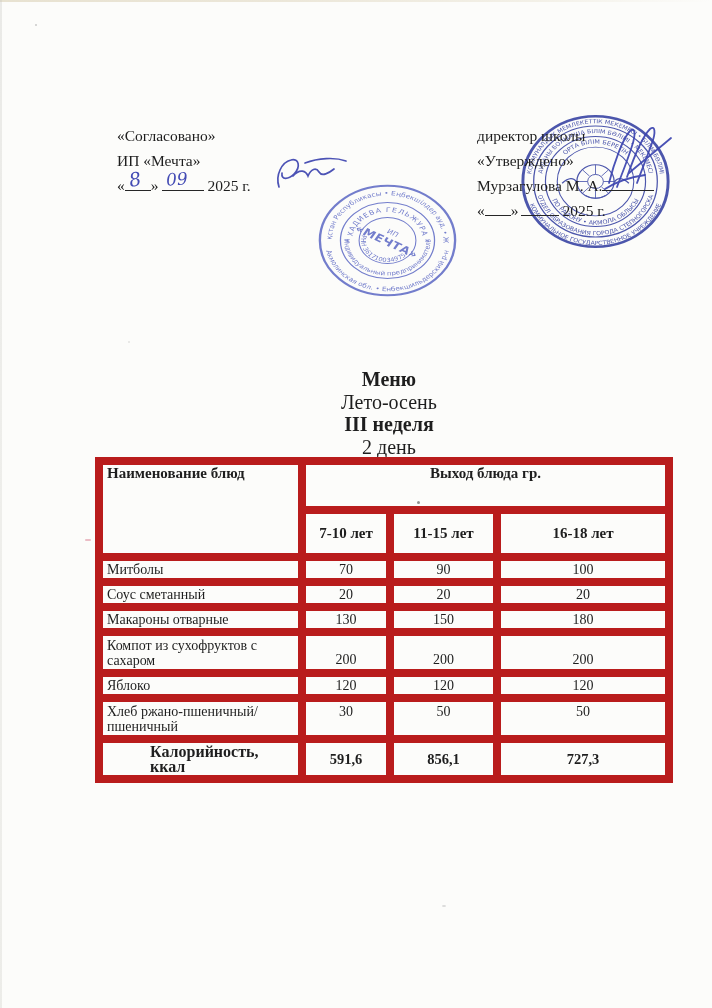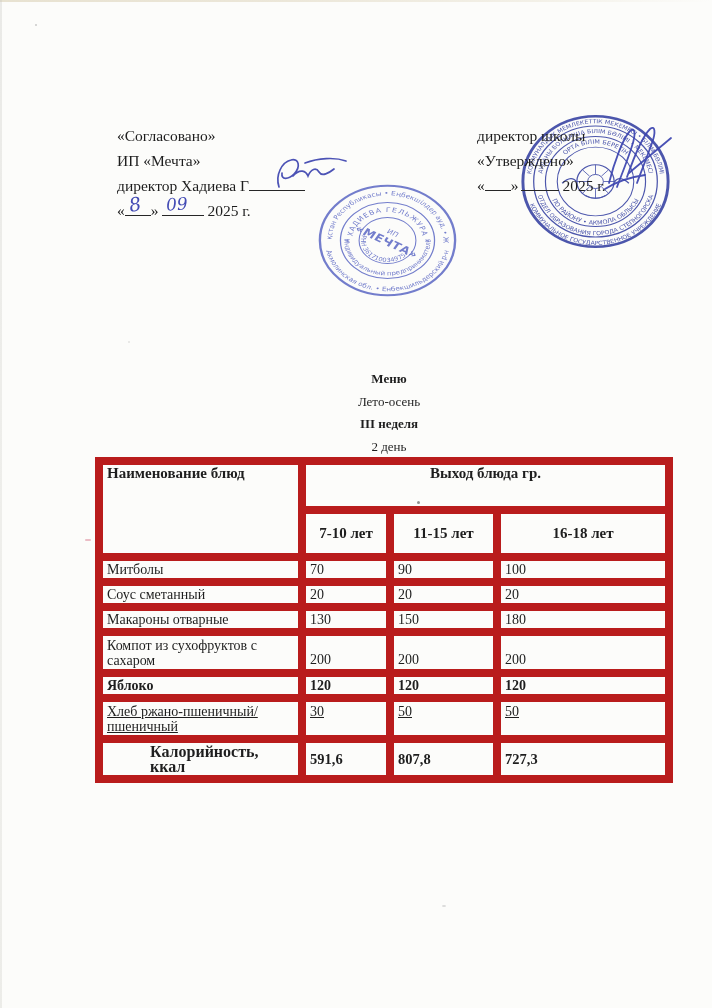--- a/index.html
+++ b/index.html
@@ -27,32 +27,32 @@
   .hand-month{font-size:17px;transform:rotate(-4deg);}
   
   .stamp{position:absolute;z-index:2;}
   .stamp-left{left:314px;top:181px;width:147px;height:119px;}
   .stamp-right{left:517px;top:111px;width:157px;height:141px;}
   .sig{position:absolute;z-index:6;}
   .sig-left{left:271px;top:155px;width:88px;height:40px;}
   .sig-right{left:597px;top:123px;width:78px;height:75px;}
   
   .title-block{position:absolute;left:239px;top:368px;width:300px;text-align:center;
-    font-size:13px;line-height:22.5px;z-index:5;}
+    font-size:20px;line-height:22.5px;z-index:5;}
   .bold{font-weight:bold;}
   
   .menu-table-wrap{position:absolute;left:95px;top:457px;z-index:5;}
   table.menu{border-collapse:collapse;table-layout:fixed;width:570px;
     font-size:14px;line-height:15px;}
   table.menu td,table.menu th{border:8px solid #b91c1c;padding:1px 4px;overflow:hidden;}
   th.name-head{width:203px;text-align:left;vertical-align:top;font-size:15px;padding:4px 6px;}
   th.group-head{text-align:center;vertical-align:top;font-size:15px;padding-top:4px;height:39px;}
   th.age-head{text-align:center;vertical-align:middle;font-size:15px;height:37px;}
   td.name{text-align:left;padding-left:6px;vertical-align:middle;}
-  td.num{vertical-align:middle;}
+  td.num{text-align:center;vertical-align:middle;}
   tr.tall-bottom td.name{vertical-align:top;padding-top:2px;}
   tr.tall-bottom td.num{vertical-align:bottom;padding-bottom:2px;}
   tr.tall-top td{vertical-align:top;padding-top:2px;}
   tr.footer td.name{font-weight:bold;font-size:16px;vertical-align:middle;padding-left:47px;}
   tr.footer td.num{font-weight:bold;font-size:14.5px;vertical-align:middle;}
   .stamp text, .stamp textPath{font-family:"DejaVu Sans",sans-serif;}
 </style>
 </head>
 <body>
 
@@ -63,30 +63,30 @@
   <div class="speck" style="left:417px;top:501px;width:3px;height:3px;background:#555;opacity:.65;"></div>
   <div class="speck" style="left:85px;top:539px;width:6px;height:2px;background:#dd8899;opacity:.55;border-radius:2px;"></div>
   <div class="speck" style="left:35px;top:24px;width:2px;height:2px;background:#999;opacity:.5;"></div>
   <div class="speck" style="left:442px;top:905px;width:4px;height:2px;background:#aaa;opacity:.4;"></div>
   <div class="speck" style="left:128px;top:341px;width:2px;height:2px;background:#bbb;opacity:.4;"></div>
 
   <div class="approve approve-left">
     <div>«Согласовано»</div>
     <div>ИП «Мечта»</div>
     <div>
-      <span>директор Хадиева Г</span><span class="blank" style="width:56px;"></span>
-    </div>
-    <div>
       <span>«</span><span class="blank" style="width:26px;"><span class="hand hand-day">8</span></span><span>»</span><span class="blank" style="width:42px;margin-left:3px;"><span class="hand hand-month">09</span></span>&nbsp;<span>2025 г.</span>
     </div>
   </div>
 
   <div class="approve approve-right">
     <div>директор школы</div>
     <div>«Утверждено»</div>
+    <div>
+      <span>Мурзагулова М. А.</span><span class="blank" style="width:52px;"></span>
+    </div>
     <div>
       <span>«</span><span class="blank" style="width:26px;"></span><span>»</span><span class="blank" style="width:38px;margin-left:2px;"></span>&nbsp;<span>2025 г.</span>
     </div>
   </div>
 
   <svg class="stamp stamp-left" viewBox="0 0 150 150" preserveAspectRatio="none" xmlns="http://www.w3.org/2000/svg" xmlns:xlink="http://www.w3.org/1999/xlink" opacity="0.85">
     <defs>
       <path id="lt-outer-top" d="M 18,75 A 57,57 0 0 1 132,75"></path>
       <path id="lt-outer-bot" d="M 11,75 A 64,64 0 0 0 139,75"></path>
       <path id="lt-mid-top" d="M 39,75 A 36,36 0 0 1 111,75"></path>
@@ -226,35 +226,35 @@
           <td class="num">130</td>
           <td class="num">150</td>
           <td class="num">180</td>
         </tr>
         <tr class="tall-bottom" style="height:30px;">
           <td class="name">Компот из сухофруктов с сахаром</td>
           <td class="num">200</td>
           <td class="num">200</td>
           <td class="num">200</td>
         </tr>
-        <tr style="height:17px;font-weight:bold;">
+        <tr style="height:17px;">
           <td class="name">Яблоко</td>
           <td class="num">120</td>
           <td class="num">120</td>
           <td class="num">120</td>
         </tr>
-        <tr class="tall-top" style="height:33px;text-decoration:underline;">
+        <tr class="tall-top" style="height:33px;">
           <td class="name">Хлеб ржано-пшеничный/пшеничный</td>
           <td class="num">30</td>
           <td class="num">50</td>
           <td class="num">50</td>
         </tr>
         <tr class="footer" style="height:20px;">
           <td class="name">Калорийность, ккал</td>
           <td class="num">591,6</td>
-          <td class="num">807,8</td>
+          <td class="num">856,1</td>
           <td class="num">727,3</td>
         </tr>
       </tbody>
     </table>
   </div>
 
 </div>
 
 </body></html>

